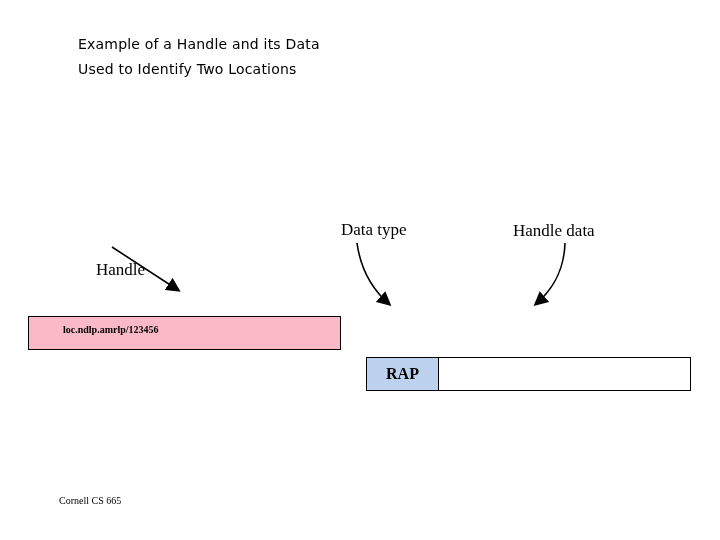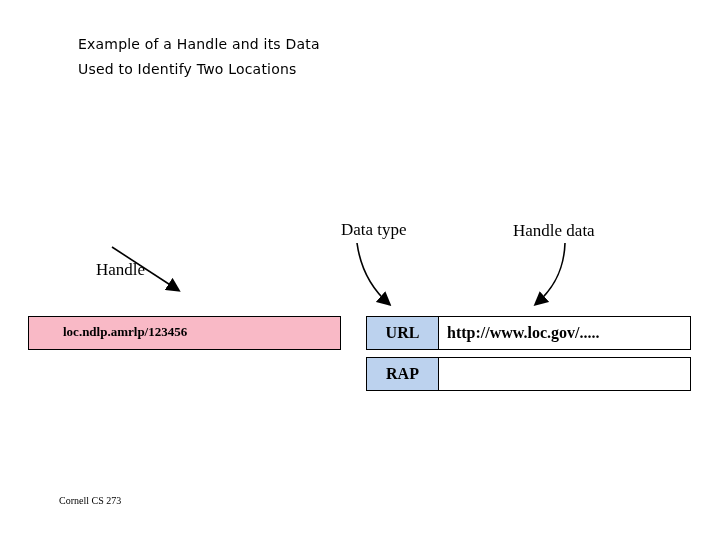--- a/index.html
+++ b/index.html
@@ -61,21 +61,21 @@
     background: #f9b9c6;
     border: 1px solid #000000;
     box-sizing: border-box;
   }
   #handle-box .txt {
     position: absolute;
     left: 34px;
     top: 7px;
     font-family: "Liberation Serif", serif;
     font-weight: bold;
-    font-size: 13px;
+    font-size: 10px;
     color: #000000;
     white-space: nowrap;
   }
 
   
   .data-row {
     position: absolute;
     left: 366px;
     width: 325px;
     height: 34px;
@@ -167,24 +167,20 @@
         <path d="M0,0 L9,4.5 L0,9 z" fill="#000000"></path>
       </marker>
     </defs>
     <path d="M45,5 C44,34 32,52 16,66" stroke="#000000" stroke-width="1.6" fill="none" marker-end="url(#ah3)"></path>
   </svg>
 
   <div id="handle-box">
     <span class="txt">loc.ndlp.amrlp/123456</span>
   </div>
 
-  <div class="data-row" id="row-url">
-    <div class="type-cell">URL</div>
-    <div class="value-cell">http://www.loc.gov/.....</div>
-  </div>
 
   <div class="data-row" id="row-rap">
     <div class="type-cell">RAP</div>
   </div>
 
-  <div id="footer">Cornell CS 273</div>
+  <div id="footer">Cornell CS 665</div>
 
 </div>
 
 </body></html>

